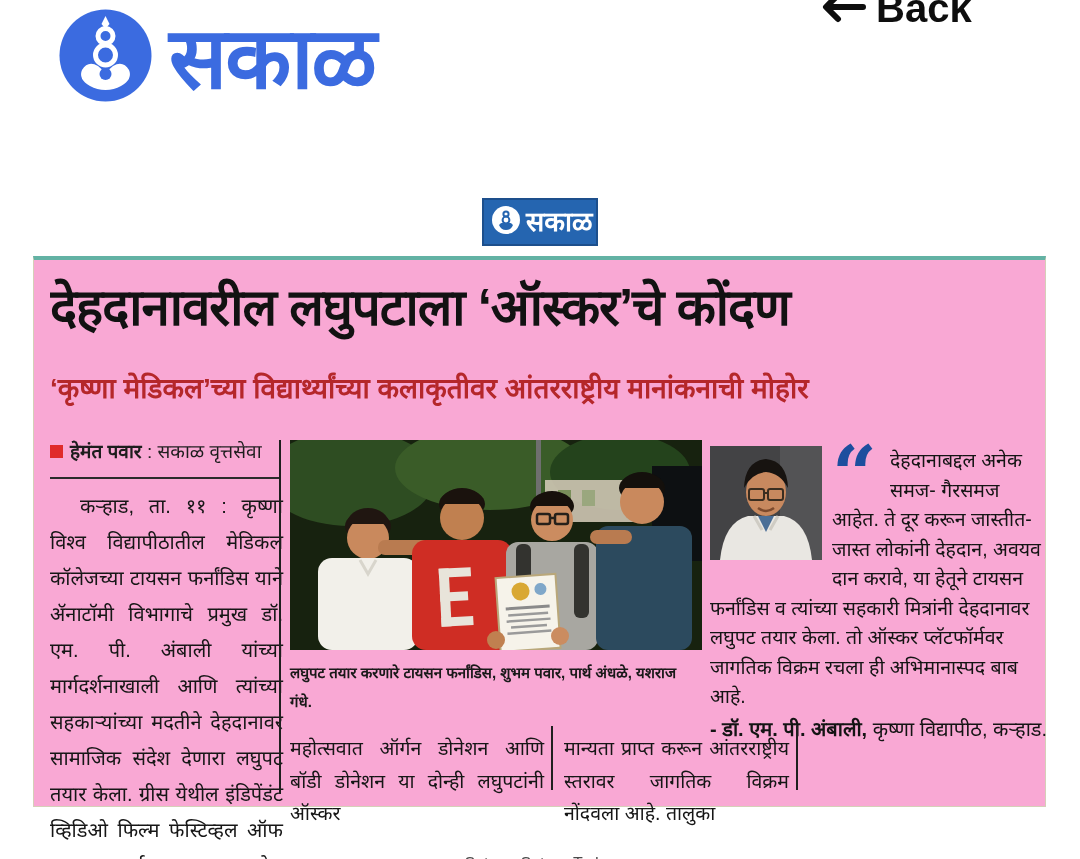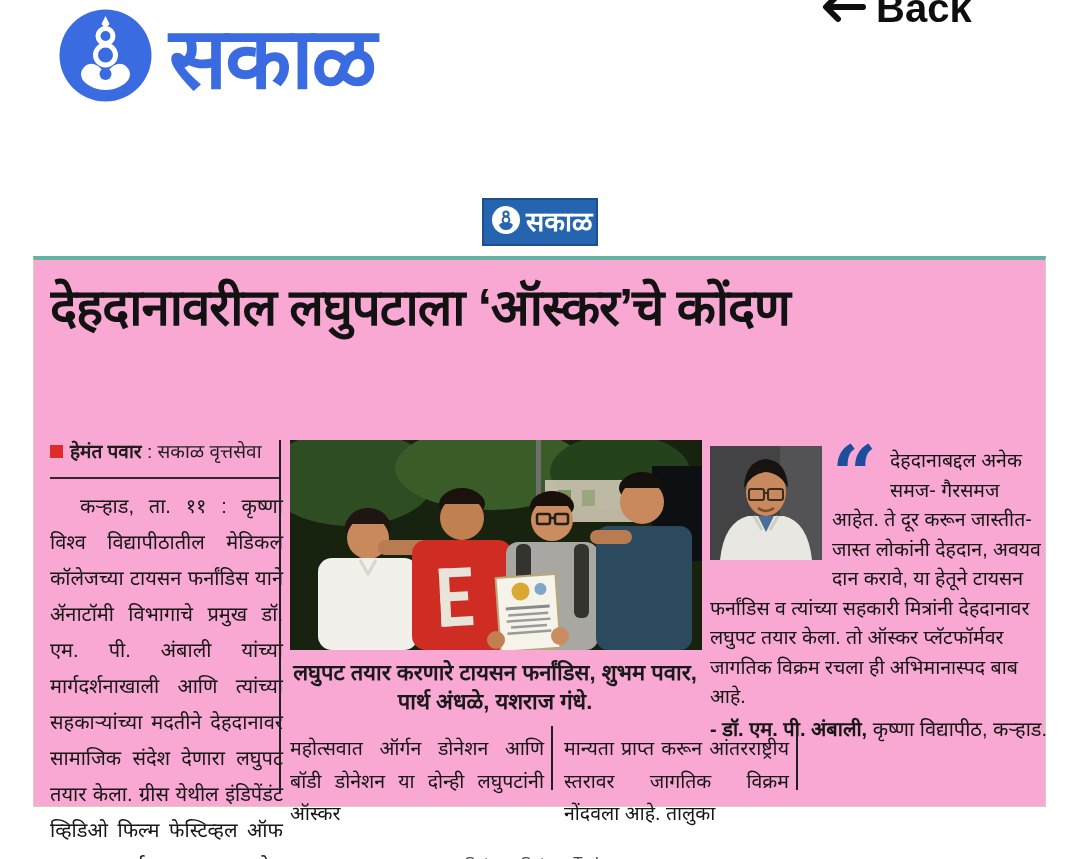--- a/index.html
+++ b/index.html
@@ -34,22 +34,22 @@
 
   .leftcol { left:16px; top:228px; width:233px; font-size:20px; line-height:36px; color:#161616;
     text-align:justify; text-indent:30px; }
 
   .vline { width:2px; background:#1f1f1f; }
   .d1 { left:245px; top:180px; height:354px; }
   .d2 { left:517px; top:466px; height:64px; }
   .d3 { left:762px; top:466px; height:64px; }
 
   .main-photo { left:256px; top:180px; width:412px; height:210px; overflow:hidden; background:#17220f; }
-  .caption { left:256px; top:398px; width:410px; font-size:22px; line-height:29px; font-weight:700;
-    color:#191919;text-align:center; }
+  .caption { left:256px; top:398px; width:410px; font-size:15px; line-height:29px; font-weight:700;
+    color:#191919; }
 
   .quote-area { left:676px; top:186px; width:338px; font-size:19.5px; line-height:29.5px; color:#141414; }
   .doctor-photo { float:left; width:112px; height:114px; margin:0 10px 8px 0; background:#434345; overflow:hidden; }
   .qmark { float:left; width:58px; font-size:78px; line-height:58px; height:52px; color:#1d4e9e;
     font-family:"DejaVu Serif","Liberation Serif",serif; font-weight:700; }
   .attribution { margin-top:3px; font-size:20px; }
   .attribution b { font-weight:700; }
 
   .bcol { top:472px; font-size:19.5px; line-height:32.5px; color:#161616; text-align:justify; }
   .bcol2 { left:256px; width:254px; }
@@ -96,20 +96,21 @@
       <circle cx="15" cy="15" r="3.4" fill="none" stroke="#2565b0" stroke-width="2"></circle>
       <path d="M8 20 q3 -4 7 -1 q4 -3 7 1 q-2 5 -7 5 q-5 0 -7 -5 z" fill="#2565b0"></path>
     </svg>
   </span>
   <span class="masthead-title">सकाळ</span>
 </div>
 
 <div class="abs clipping">
 
   <div class="abs headline">देहदानावरील लघुपटाला ‘ऑस्कर’चे कोंदण</div>
+  <div class="abs subheadline">‘कृष्णा मेडिकल’च्या विद्यार्थ्यांच्या कलाकृतीवर आंतरराष्ट्रीय मानांकनाची मोहोर</div>
 
   <div class="abs byline">
     <span class="byline-square"></span>
     <span><span class="byline-name">हेमंत पवार</span>
     <span>: सकाळ वृत्तसेवा</span></span>
   </div>
 
   <div class="abs leftcol">कऱ्हाड, ता. ११ : कृष्णा विश्व विद्यापीठातील मेडिकल कॉलेजच्या टायसन फर्नांडिस याने ॲनाटॉमी विभागाचे प्रमुख डॉ. एम. पी. अंबाली यांच्या मार्गदर्शनाखाली आणि त्यांच्या सहकाऱ्यांच्या मदतीने देहदानावर सामाजिक संदेश देणारा लघुपट तयार केला. ग्रीस येथील इंडिपेंडंट व्हिडिओ फिल्म फेस्टिव्हल ऑफ यूट्यूब आर्ट क्लब पावलोस पराशाकिस या आंतरराष्ट्रीय</div>
 
   <div class="abs vline d1"></div>

